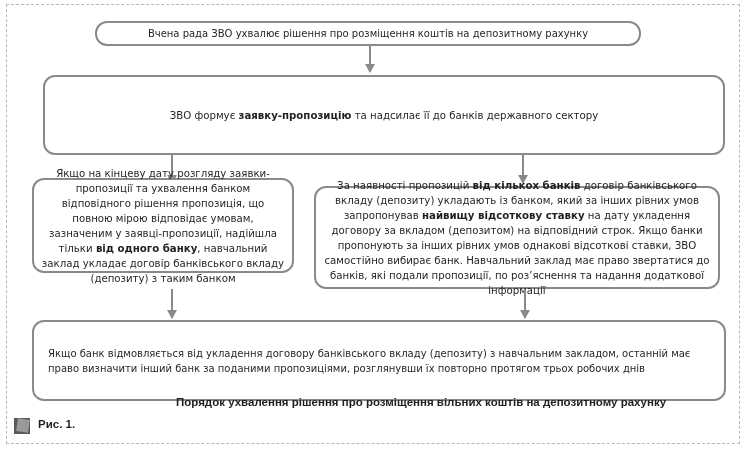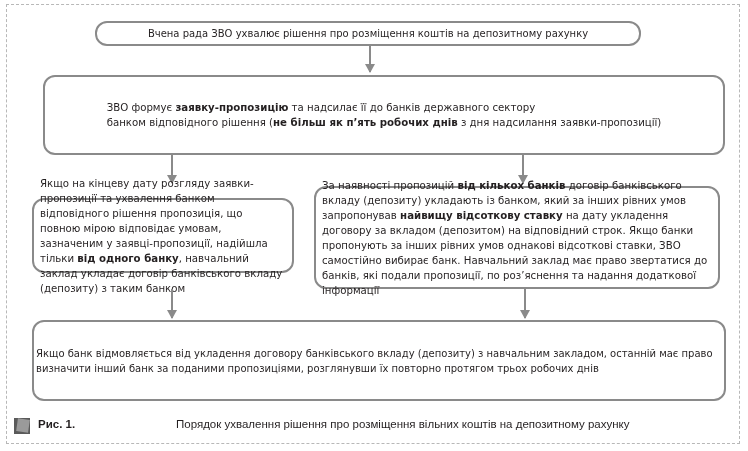--- a/index.html
+++ b/index.html
@@ -2,71 +2,70 @@
 <html><head>
   <meta charset="utf-8">
   <style>
     html, body { margin: 0; padding: 0; background: #ffffff; }
     body { width: 748px; height: 451px; position: relative; overflow: hidden;
            font-family: "DejaVu Sans", sans-serif; color: #231f20; }
     .frame { position: absolute; left: 6px; top: 4px; width: 734px; height: 440px;
              border: 1px dashed #b8b8b8; box-sizing: border-box; }
     .box { position: absolute; border: 2px solid #8a8a8a; border-radius: 12px;
            box-sizing: border-box; background: #fff; display: flex; align-items: center;
-           justify-content: center; text-align: left; }
+           justify-content: center; text-align: center; }
     .box .txt { font-size: 10.2px; line-height: 15px; }
     .box b { font-weight: bold; }
     .arrow { position: absolute; width: 2px; background: #8a8a8a; }
     .arrow::after { content: ""; position: absolute; left: -4px; bottom: -1px;
                     border-left: 5px solid transparent; border-right: 5px solid transparent;
                     border-top: 9px solid #8a8a8a; }
     .caption-icon { position: absolute; left: 14px; top: 418px; width: 16px; height: 16px;
                     background: #5a5a5a; }
     .caption-icon::after { content: ""; position: absolute; left: 3px; top: 1px; width: 12px; height: 13px;
                            background: #9a9a9a; transform: rotate(8deg); }
     .caption-label { position: absolute; left: 38px; top: 418px; font-size: 11.5px; font-weight: bold;
                      font-family: "Liberation Sans", sans-serif; }
-    .caption-title { position: absolute; left: 176px; top: 418px; font-size: 11.5px; font-weight: normal;
+    .caption-title { position: absolute; left: 176px; top: 396px; font-size: 11.5px; font-weight: bold;
                      font-family: "Liberation Sans", sans-serif; }
   </style>
 </head>
 <body>
 
 <div class="frame"></div>
 
 <div class="box" style="left:95px; top:21px; width:546px; height:25px;">
   <span class="txt" style="font-size:10px;">Вчена рада ЗВО ухвалює рішення про розміщення коштів на депозитному рахунку</span>
 </div>
 
 <div class="arrow" style="left:369px; top:46px; height:26px;"></div>
 
 <div class="box" style="left:31px; top:75px; width:682px; height:80px;margin-left:12px;">
   <div class="txt">
     <div><span>ЗВО формує </span><b>заявку-пропозицію</b><span> та надсилає її до банків державного сектору</span></div>
-    <div><span>банком відповідного рішення (</span><b>не більш як п’ять робочих днів</b><span> з дня надсилання заявки-пропозиції)</span></div>
   </div>
 </div>
 
 <div class="arrow" style="left:171px; top:155px; height:28px;"></div>
 <div class="arrow" style="left:522px; top:155px; height:28px;"></div>
 
-<div class="box" style="left:32px; top:198px; width:262px; height:75px;">
+<div class="box" style="left:32px; top:178px; width:262px; height:95px;">
   <div class="txt" style="padding:0 6px;">
     <span>Якщо на кінцеву дату розгляду заявки-пропозиції та ухвалення банком відповідного рішення пропозиція, що повною мірою відповідає умовам, зазначеним у заявці-пропозиції, надійшла тільки </span><b>від одного банку</b><span>, навчальний заклад укладає договір банківського вкладу (депозиту) з таким банком</span>
   </div>
 </div>
 
 <div class="box" style="left:314px; top:186px; width:406px; height:103px;">
   <div class="txt" style="padding:0 6px;">
     <span>За наявності пропозицій </span><b>від кількох банків</b><span> договір банківського вкладу (депозиту) укладають із банком, який за інших рівних умов запропонував </span><b>найвищу відсоткову ставку</b><span> на дату укладення договору за вкладом (депозитом) на відповідний строк. Якщо банки пропонують за інших рівних умов однакові відсоткові ставки, ЗВО самостійно вибирає банк. Навчальний заклад має право звертатися до банків, які подали пропозиції, по роз’яснення та надання додаткової інформації</span>
   </div>
 </div>
 
 <div class="arrow" style="left:171px; top:289px; height:29px;"></div>
 <div class="arrow" style="left:524px; top:289px; height:29px;"></div>
 
 <div class="box" style="left:32px; top:320px; width:694px; height:81px; justify-content:flex-start; text-align:left;">
-  <div class="txt" style="padding:0 2px; font-size:10px;">Якщо банк відмовляється від укладення договору банківського вкладу (депозиту) з навчальним закладом, останній має право визначити інший банк за поданими пропозиціями, розглянувши їх повторно протягом трьох робочих днів</div>
+  <div class="txt" style="padding:0 14px; font-size:10px;">Якщо банк відмовляється від укладення договору банківського вкладу (депозиту) з навчальним закладом, останній має право визначити інший банк за поданими пропозиціями, розглянувши їх повторно протягом трьох робочих днів</div>
 </div>
 
 <div class="caption-icon"></div>
 <div class="caption-label">Рис. 1.</div>
 <div class="caption-title">Порядок ухвалення рішення про розміщення вільних коштів на депозитному рахунку</div>
 
 </body></html>

